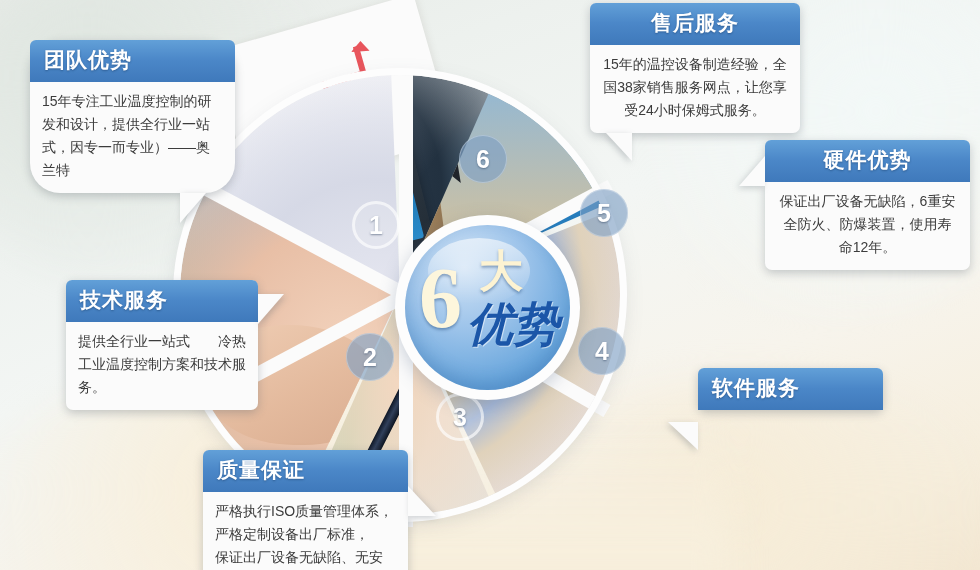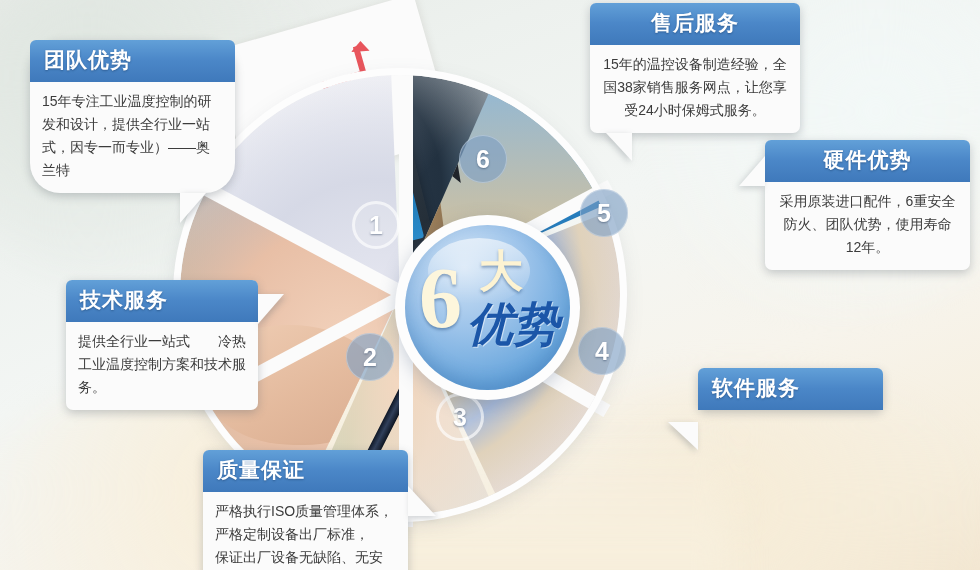--- a/index.html
+++ b/index.html
@@ -247,21 +247,21 @@
   </div>
 
   <div class="card" id="card-after">
     <div class="hd">售后服务</div>
     <div class="bd">15年的温控设备制造经验，全国38家销售服务网点，让您享受24小时保姆式服务。</div>
     <div class="tail"></div>
   </div>
 
   <div class="card" id="card-hw">
     <div class="hd">硬件优势</div>
-    <div class="bd">采用原装进口配件，6重安全防火、团队优势，使用寿命12年。</div>
+    <div class="bd">保证出厂设备无缺陷，6重安全防火、防爆装置，使用寿命12年。</div>
     <div class="tail"></div>
   </div>
 
   <div class="card" id="card-tech">
     <div class="hd">技术服务</div>
     <div class="bd">提供全行业一站式　　冷热工业温度控制方案和技术服务。</div>
     <div class="tail"></div>
   </div>
 
   <div class="card" id="card-sw">

